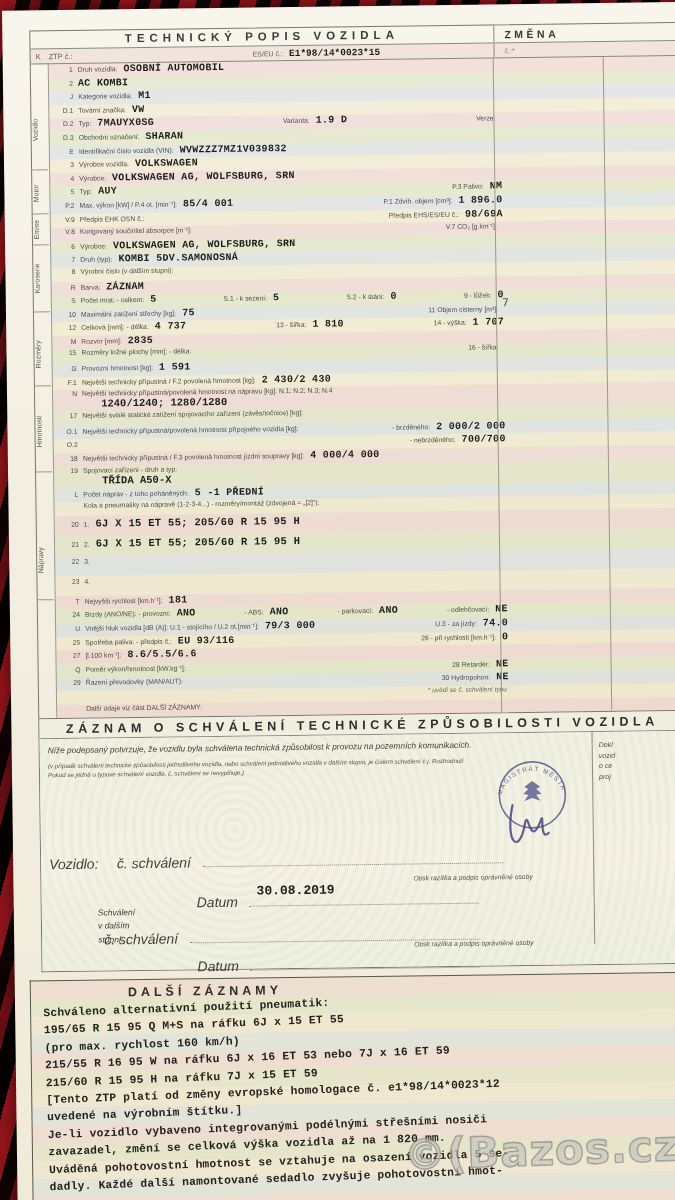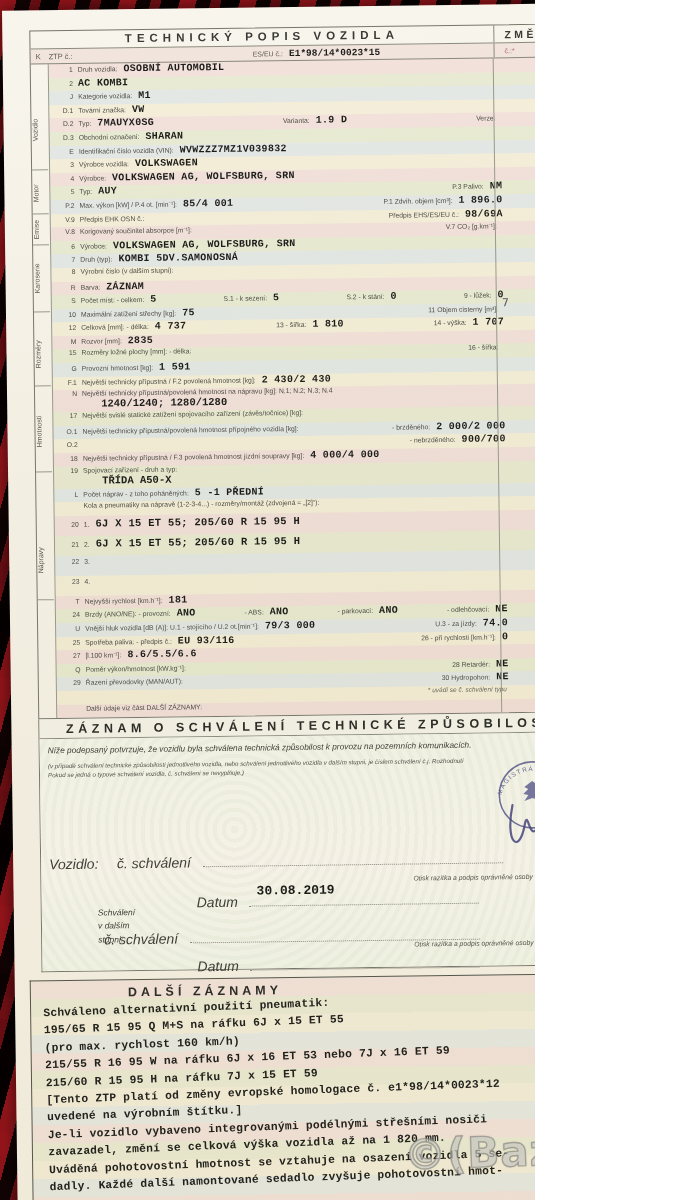--- a/index.html
+++ b/index.html
@@ -1,16 +1,16 @@
 <!DOCTYPE html>
 <html><head>
 <meta charset="utf-8">
 <style>
   html,body{margin:0;padding:0;}
-  .viewport{position:relative;width:535px;height:1200px;overflow:hidden;
+  .viewport{position:relative;width:675px;height:1200px;overflow:hidden;
     background-color:#140404;
     background-image:
       repeating-linear-gradient(105deg, rgba(158,22,28,.90) 0 16px, rgba(14,3,3,.93) 16px 30px, rgba(122,16,22,.85) 30px 40px, rgba(6,1,1,.95) 40px 58px),
       repeating-linear-gradient(15deg, rgba(150,25,30,.30) 0 22px, rgba(0,0,0,.35) 22px 44px);
     font-family:"Liberation Sans",sans-serif;}
   .paper{position:absolute;left:2px;top:10px;width:706px;height:1230px;
     background:linear-gradient(180deg,#f8f5ed,#f2eee1 40%,#f0ead9);
     transform:rotate(-0.75deg);transform-origin:60px 0;
     box-shadow:0 0 16px rgba(0,0,0,.6);}
   .sheet{padding:20px 0 0 27px;}
@@ -351,21 +351,21 @@
                     <span class="lbl">- brzděného:</span>
                     <span class="val">2 000/2 000</span>
                   </span>
                 </div>
               </div>
               <div class="spec-row">
                 <div class="row-inner">
                   <span class="code">O.2</span>
                   <span class="extra">
                     <span class="lbl">- nebrzděného:</span>
-                    <span class="val">900/700</span>
+                    <span class="val">700/700</span>
                   </span>
                 </div>
               </div>
               <div class="spec-row">
                 <div class="row-inner">
                   <span class="code">18</span>
                   <span class="lbl">Největší technicky přípustná / F.3 povolená hmotnost jízdní soupravy [kg]:</span>
                   <span class="val">4 000/4 000</span>
                 </div>
               </div>

